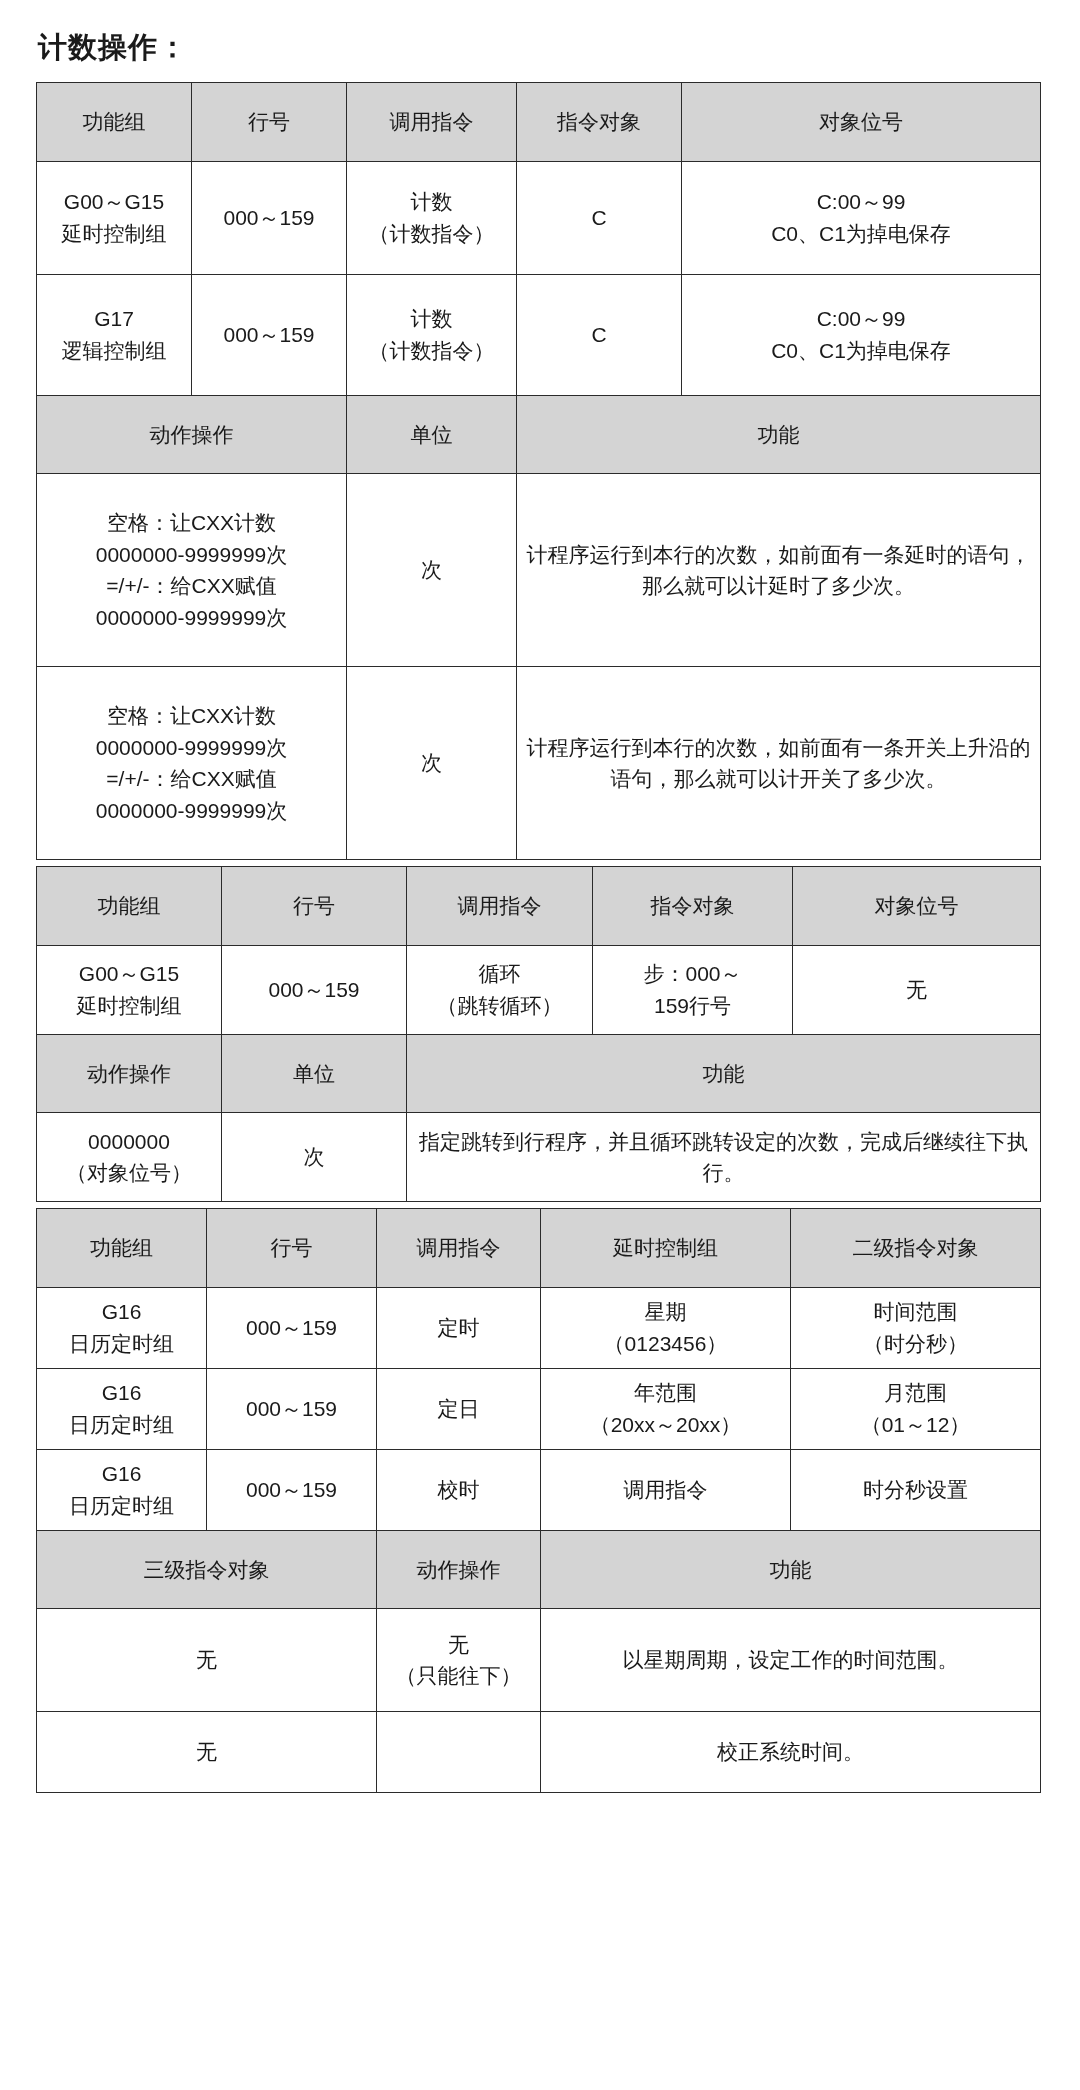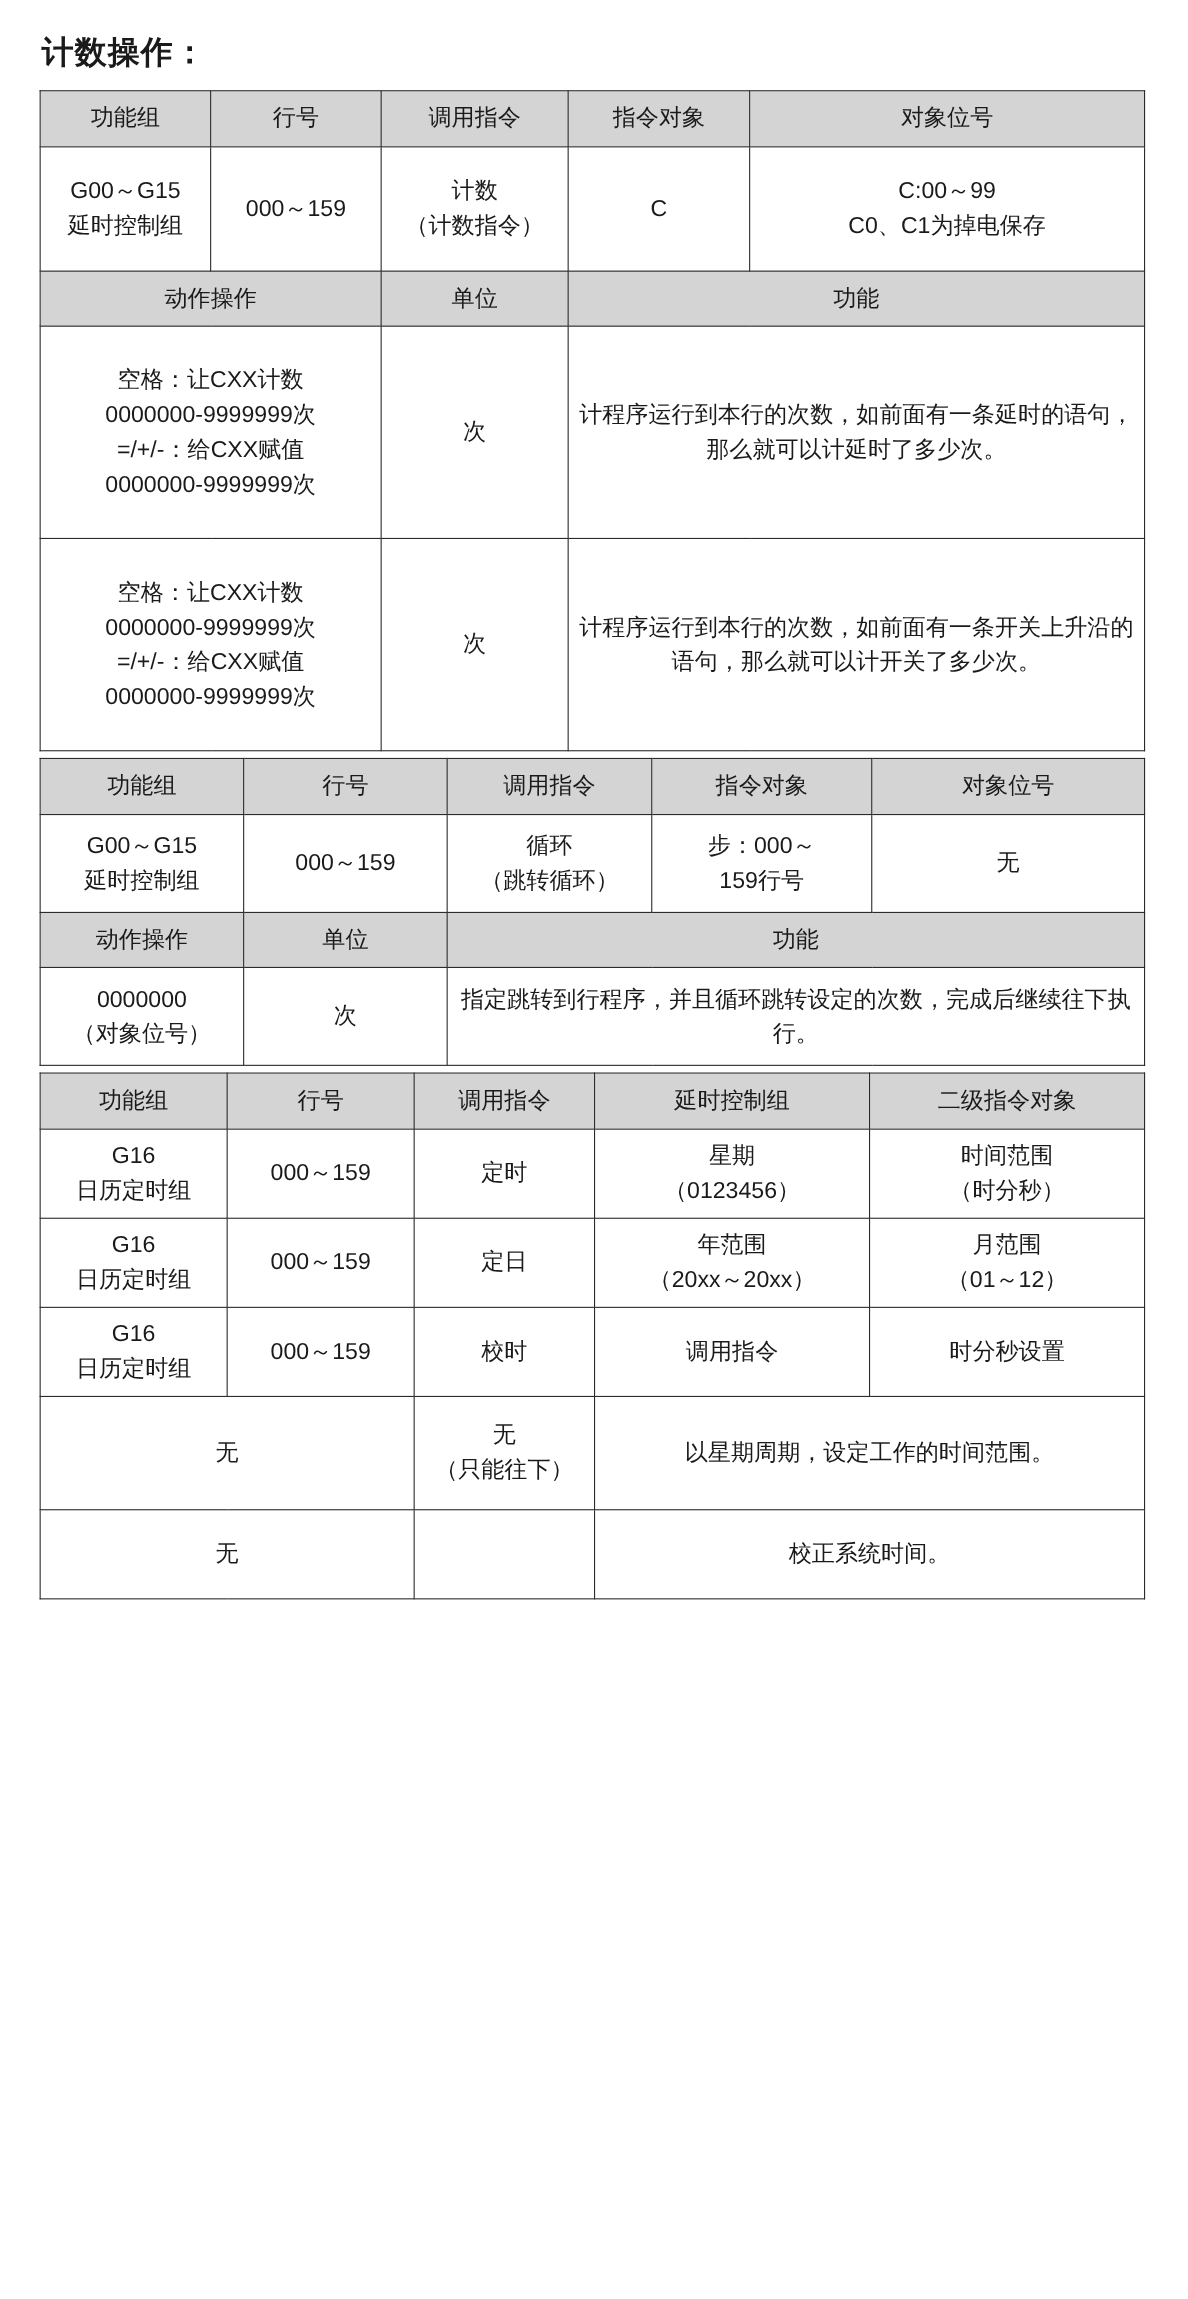--- a/index.html
+++ b/index.html
@@ -37,21 +37,21 @@
     border: 1px solid #2b2b2b;
     text-align: center;
     vertical-align: middle;
     font-size: 21px;
     line-height: 1.5;
     padding: 8px 6px;
   }
   table.spec td.head {
     background: #d4d4d4;
     font-size: 21px;
-    padding: 9px 6px;
+    padding: 23px 6px;
   }
   .cell-lines span {
     display: block;
   }
   .tall-a td { height: 96px; }
   .tall-b td { height: 104px; }
   .tall-c td { height: 176px; }
   .tall-d td { height: 72px; }
   .tall-e td { height: 86px; }
   .tall-f td { height: 64px; }
@@ -95,20 +95,40 @@
           <span>（计数指令）</span>
         </td>
         <td class="cell-lines">
           <span>C</span>
         </td>
         <td class="cell-lines">
           <span>C:00～99</span>
           <span>C0、C1为掉电保存</span>
         </td>
       </tr>
+      <tr class="tall-b">
+        <td class="cell-lines">
+          <span>G17</span>
+          <span>逻辑控制组</span>
+        </td>
+        <td class="cell-lines">
+          <span>000～159</span>
+        </td>
+        <td class="cell-lines">
+          <span>计数</span>
+          <span>（计数指令）</span>
+        </td>
+        <td class="cell-lines">
+          <span>C</span>
+        </td>
+        <td class="cell-lines">
+          <span>C:00～99</span>
+          <span>C0、C1为掉电保存</span>
+        </td>
+      </tr>
       <tr>
         <td class="head" colspan="2">动作操作</td>
         <td class="head">单位</td>
         <td class="head" colspan="2">功能</td>
       </tr>
       <tr class="tall-c">
         <td class="cell-lines" colspan="2">
           <span>空格：让CXX计数</span>
           <span>0000000-9999999次</span>
           <span>=/+/-：给CXX赋值</span>
@@ -255,20 +275,25 @@
         <td class="cell-lines">
           <span>校时</span>
         </td>
         <td class="cell-lines">
           <span>调用指令</span>
         </td>
         <td class="cell-lines">
           <span>时分秒设置</span>
         </td>
       </tr>
+      <tr>
+        <td class="head" colspan="2">三级指令对象</td>
+        <td class="head">动作操作</td>
+        <td class="head" colspan="2">功能</td>
+      </tr>
       <tr class="tall-e">
         <td class="cell-lines" colspan="2">
           <span>无</span>
         </td>
         <td class="cell-lines">
           <span>无</span>
           <span>（只能往下）</span>
         </td>
         <td class="para" colspan="2">以星期周期，设定工作的时间范围。</td>
       </tr>

